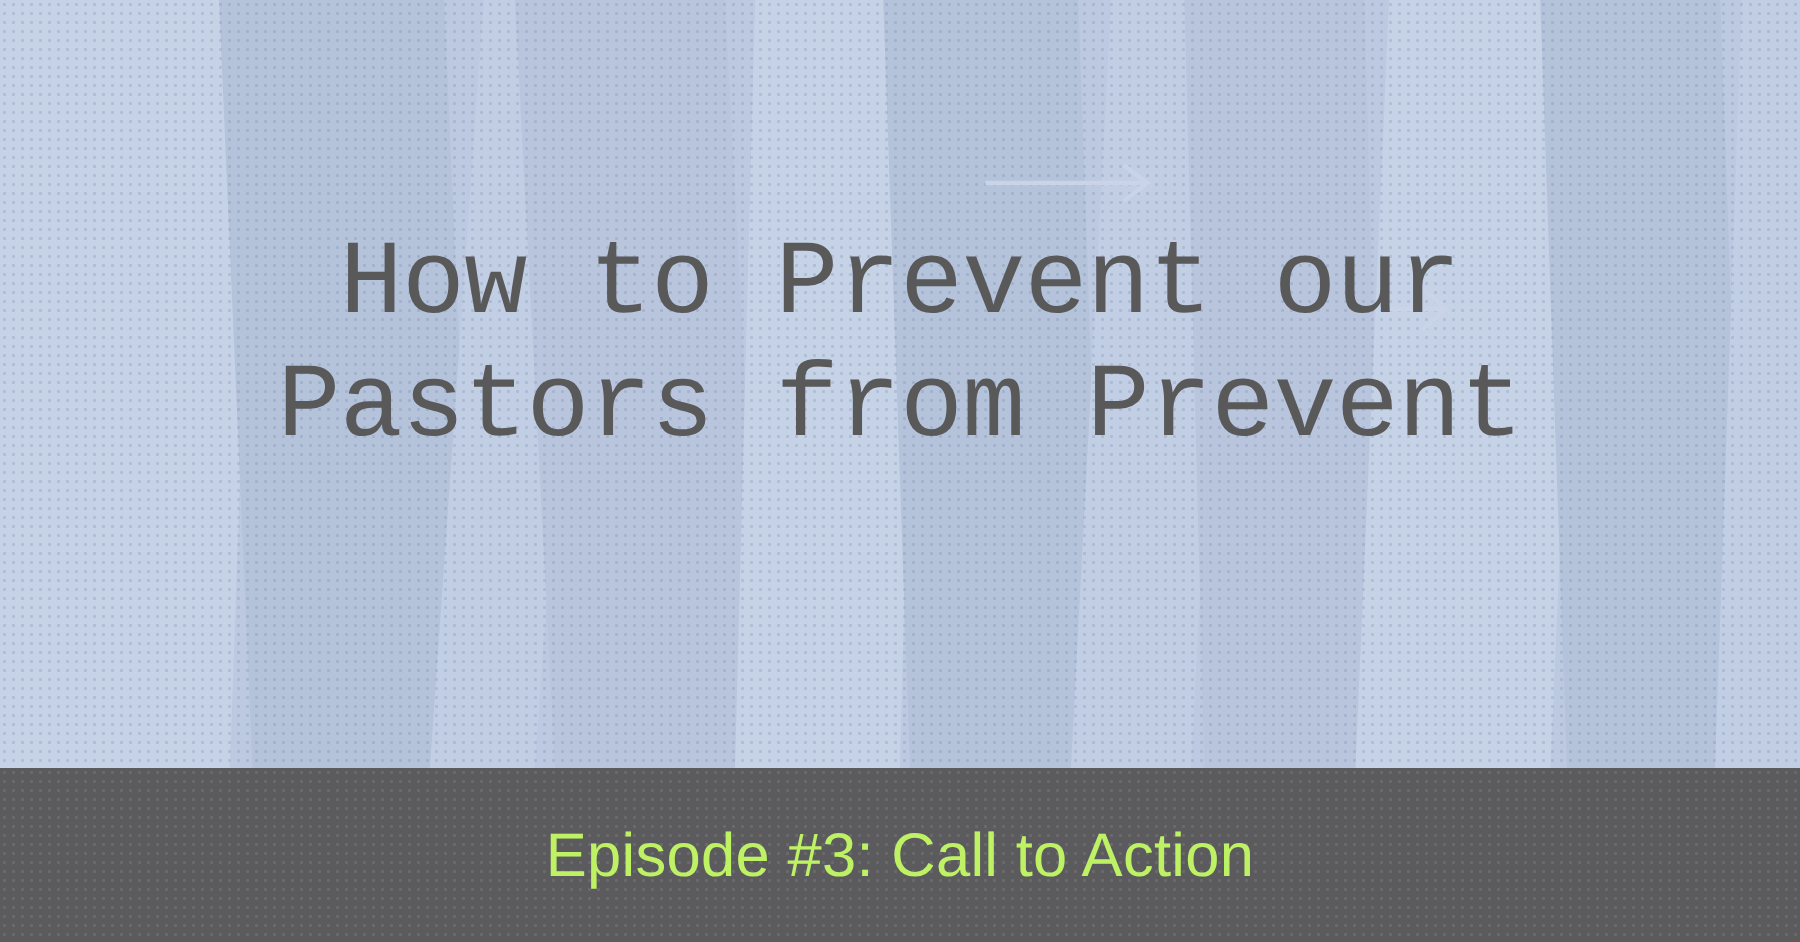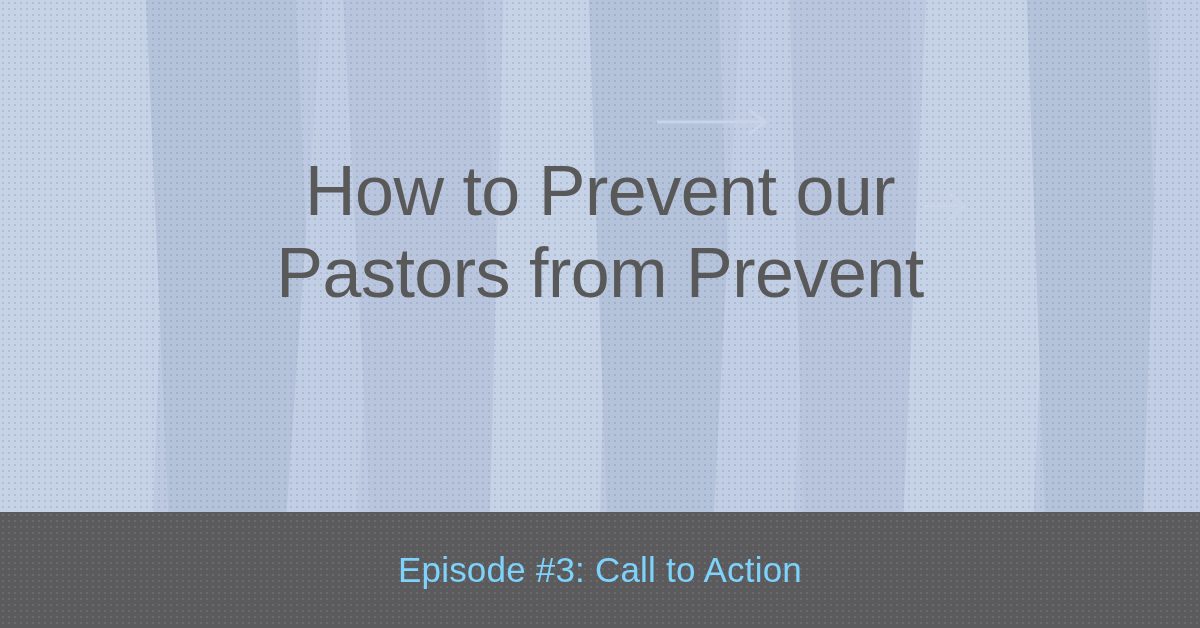--- a/index.html
+++ b/index.html
@@ -60,21 +60,21 @@
   .title-wrap {
     position: absolute;
     left: 0;
     top: 150px;
     width: 1200px;
     text-align: center;
     z-index: 5;
   }
   .title-line {
     display: block;
-    font-family: Liberation Sans, sans-serif;
+    font-family: Liberation Mono, monospace;
     font-size: 70px;
     line-height: 82px;
     font-weight: 400;
     letter-spacing: -0.5px;
     color: #59595a;
     white-space: nowrap;
   }
 
   
   .footer-bar {
@@ -90,24 +90,24 @@
   .footer-text {
     position: absolute;
     left: 0;
     top: 0;
     width: 1200px;
     height: 116px;
     display: flex;
     align-items: center;
     justify-content: center;
     font-family: "Liberation Sans", sans-serif;
-    font-size: 35px;
+    font-size: 41px;
     font-weight: 400;
     letter-spacing: 0.2px;
-    color: #7dd3fc;
+    color: #bef264;
     z-index: 2;
   }
 </style>
 </head>
 <body>
 
 <div id="slide">
 
   <div class="bg-base"></div>
 

